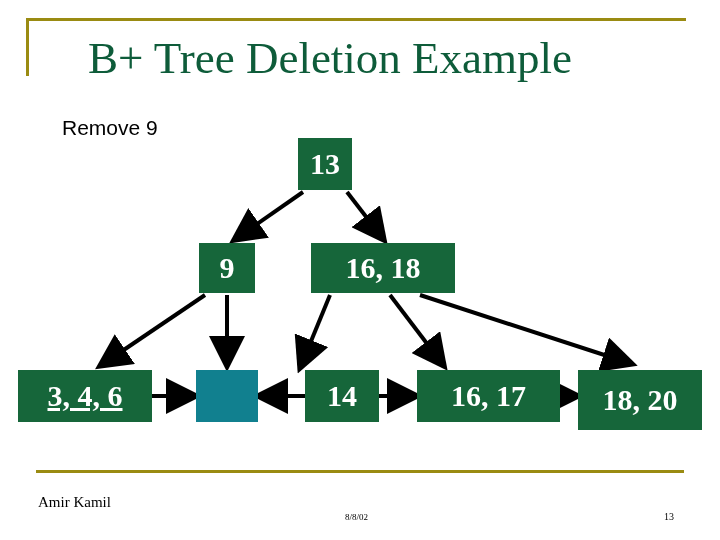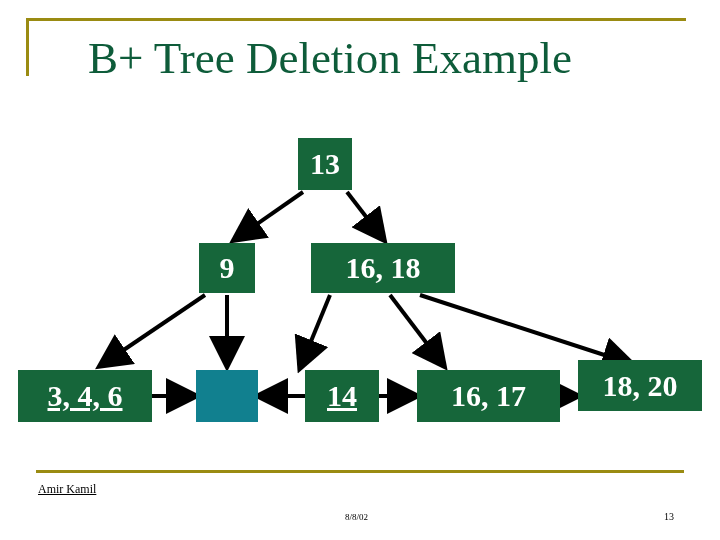--- a/index.html
+++ b/index.html
@@ -93,25 +93,24 @@
     position: absolute;
     left: 36px;
     top: 470px;
     width: 648px;
     height: 3px;
     background: #9a8b12;
   }
   .footer-author {
     position: absolute;
     left: 38px;
-    top: 482px;
-    font-size: 12px;
+    top: 494px;
+    font-size: 15px;
     color: #000000;
     font-family: "Liberation Serif", serif;
-    text-decoration: underline;
   }
   .footer-date {
     position: absolute;
     left: 345px;
     top: 512px;
     font-size: 9px;
     color: #000000;
     font-family: "Liberation Serif", serif;
   }
   .footer-page {
@@ -125,20 +124,21 @@
 </style>
 </head>
 <body>
 
 <div class="slide">
 
   <div class="frame-top"></div>
   <div class="frame-left"></div>
 
   <div class="title">B+ Tree Deletion Example</div>
+  <div class="caption">Remove 9</div>
 
   <svg class="edges" viewBox="0 0 720 540">
     <defs>
       <marker id="arw" markerWidth="9" markerHeight="9" refX="7.5" refY="4.5" orient="auto">
         <path d="M0,0 L9,4.5 L0,9 z" fill="#000000"></path>
       </marker>
     </defs>
     <g stroke="#000000" stroke-width="4" fill="none" marker-end="url(#arw)">
 
       <line x1="303" y1="192" x2="234" y2="240"></line>
@@ -163,24 +163,24 @@
   <div class="node" style="left:298px; top:138px; width:54px; height:52px;">13</div>
 
   <div class="node" style="left:199px; top:243px; width:56px; height:50px;">9</div>
 
   <div class="node" style="left:311px; top:243px; width:144px; height:50px;">16, 18</div>
 
   <div class="node" style="left:18px; top:370px; width:134px; height:52px;text-decoration:underline;">3, 4, 6</div>
 
   <div class="node-empty" style="left:196px; top:370px; width:62px; height:52px;"></div>
 
-  <div class="node" style="left:305px; top:370px; width:74px; height:52px;text-decoration:underline;">14</div>
+  <div class="node" style="left:305px; top:370px; width:74px; height:52px;">14</div>
 
   <div class="node" style="left:417px; top:370px; width:143px; height:52px;">16, 17</div>
 
-  <div class="node" style="left:578px; top:360px; width:124px; height:51px;">18, 20</div>
+  <div class="node" style="left:578px; top:370px; width:124px; height:60px;">18, 20</div>
 
   <div class="footer-rule"></div>
   <div class="footer-author">Amir Kamil</div>
   <div class="footer-date">8/8/02</div>
   <div class="footer-page">13</div>
 
 </div>
 
 </body></html>

